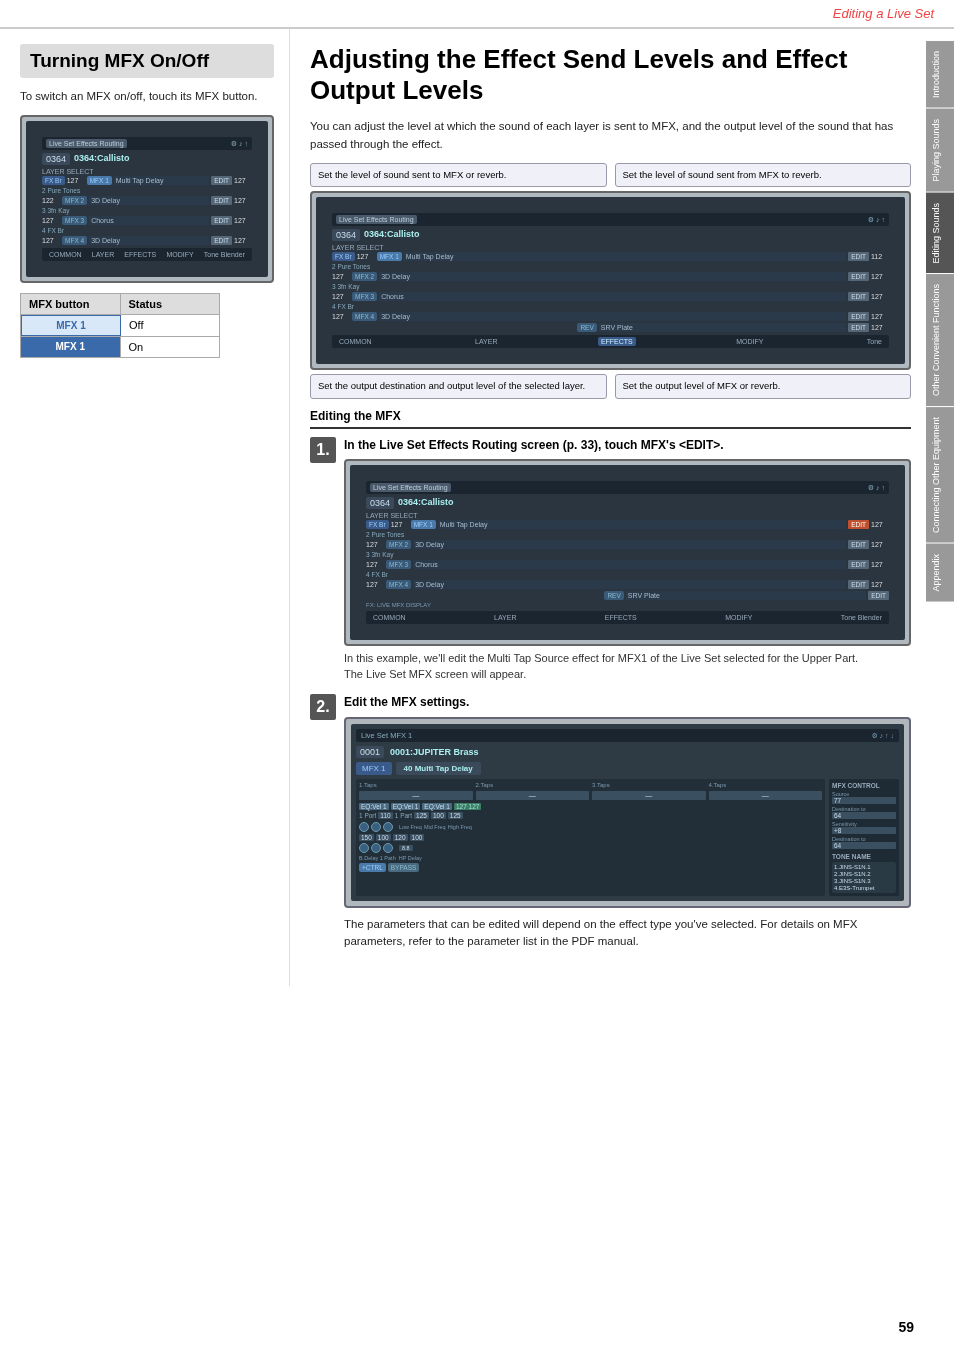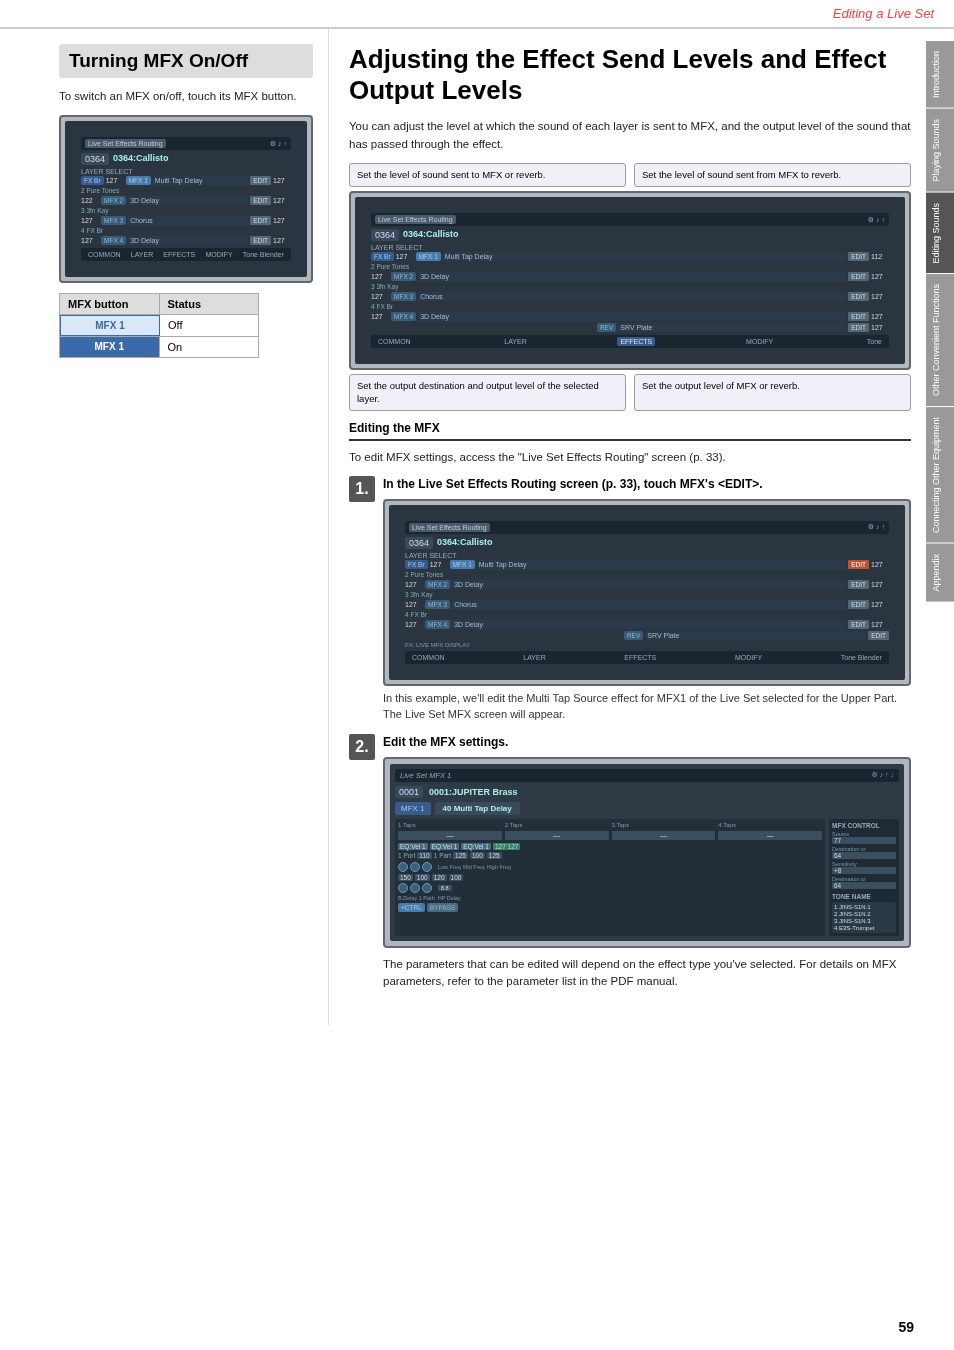--- a/index.html
+++ b/index.html
@@ -48,21 +48,20 @@
     }
     .sidebar-tab.active {
       background: #555;
     }
 
     
     .main-content {
       display: flex;
       padding: 0;
       margin-right: 28px;
-      margin-left: 39px;
     }
 
     
     .left-col {
       width: 290px;
       padding: 15px 15px 15px 20px;
       border-right: 1px solid #ddd;
     }
 
     
@@ -556,21 +555,20 @@
         </div>
       </div>
 
       <div class="ann-bottom">
         <div class="ann-box">Set the output destination and output level of the selected layer.</div>
         <div class="ann-box">Set the output level of MFX or reverb.</div>
       </div>
     </div>
 
     <div class="section-subtitle">Editing the MFX</div>
-    <p class="body-text">To edit MFX settings, access the "Live Set Effects Routing" screen (p. 33).</p>
 
     <div class="step">
       <div class="step-num">1.</div>
       <div class="step-content">
         <div class="step-text">In the Live Set Effects Routing screen (p. 33), touch MFX's &lt;EDIT&gt;.</div>
 
         <div class="device-screen" style="margin-bottom:6px;">
           <div class="device-screen-inner">
             <div class="device-header">
               <span class="device-btn">Live Set Effects Routing</span>
@@ -638,21 +636,21 @@
     </div>
 
     <div class="step">
       <div class="step-num">2.</div>
       <div class="step-content">
         <div class="step-text">Edit the MFX settings.</div>
 
         <div class="mfx-screen">
           <div class="mfx-screen-inner">
             <div class="mfx-screen-header">
-              <span style="font-size:7.5px;color:#8ab;font-style:italic;">Live Set MFX 1</span>
+              <span style="font-size:7.5px;color:#8ab;">Live Set MFX 1</span>
               <span style="font-size:7px;color:#7a9ab0;">⚙ ♪ ↑ ↓</span>
             </div>
             <div class="mfx-screen-title-bar">
               <span class="device-preset">0001</span>
               <span class="device-name" style="font-size:9px;">0001:JUPITER Brass</span>
             </div>
             <div style="display:flex;gap:4px;margin-bottom:4px;align-items:center;">
               <span class="mfx-label-big">MFX 1</span>
               <span class="mfx-effect-name">40 Multi Tap Delay</span>
             </div>

